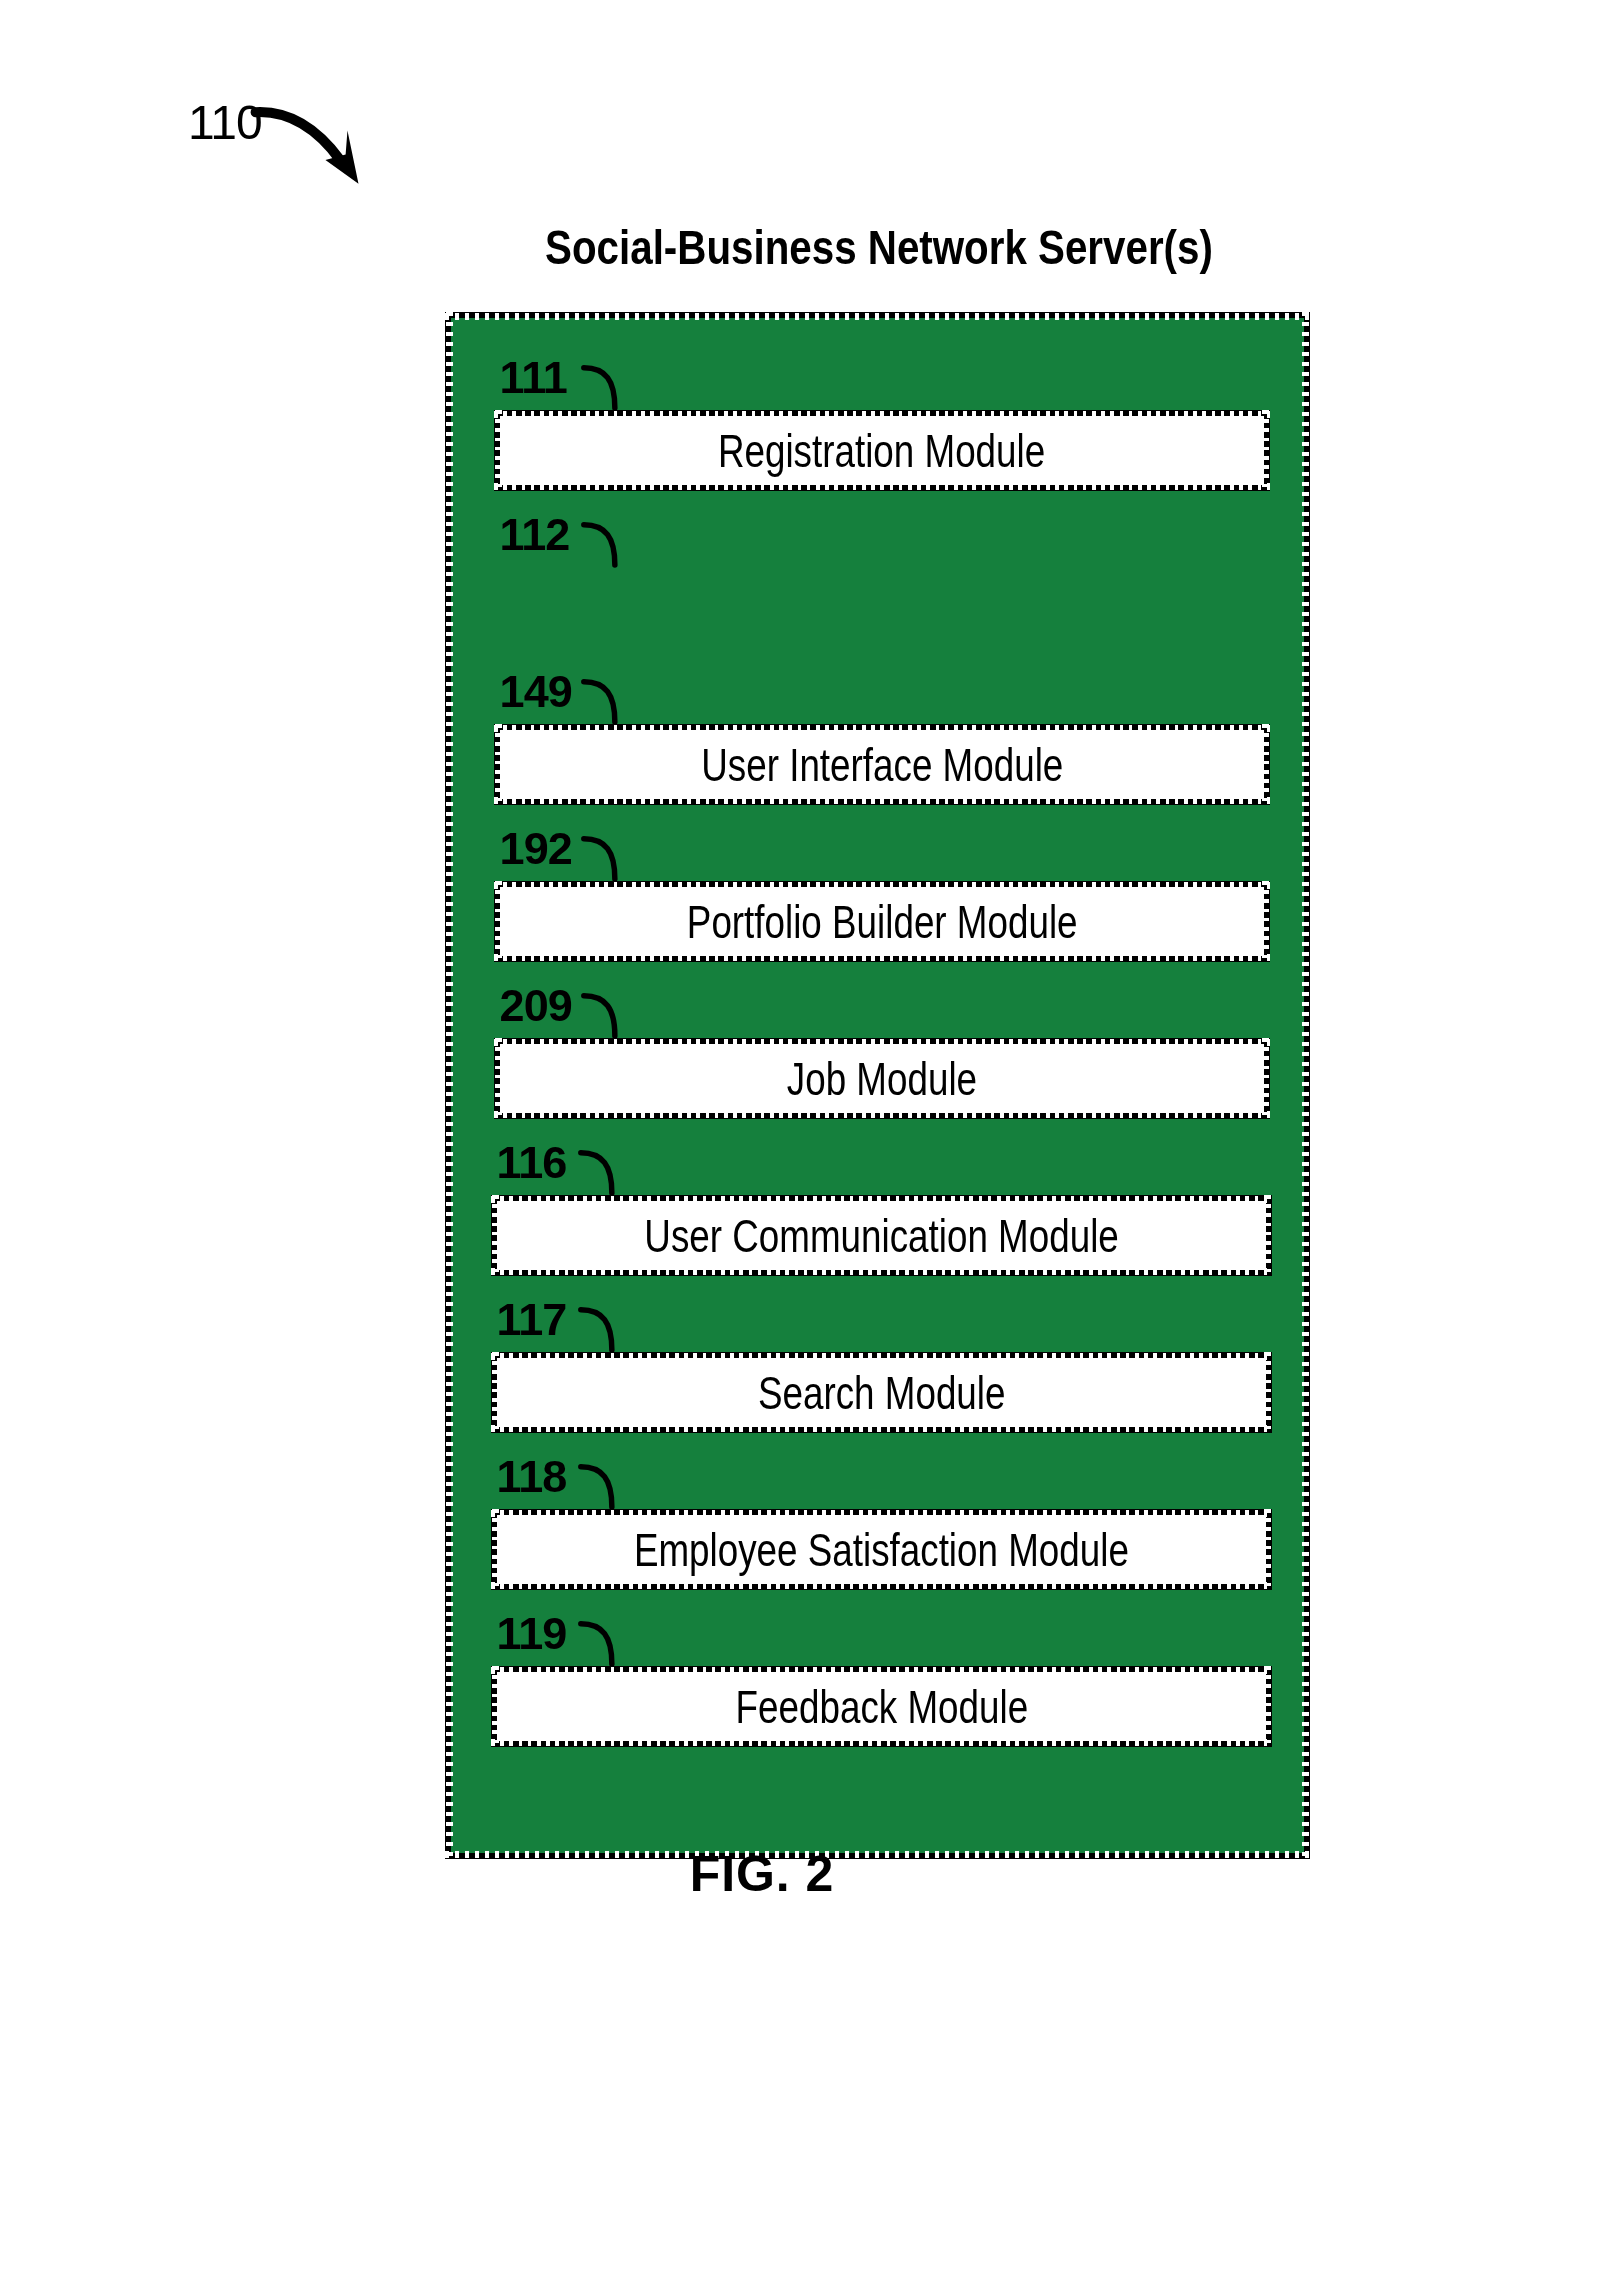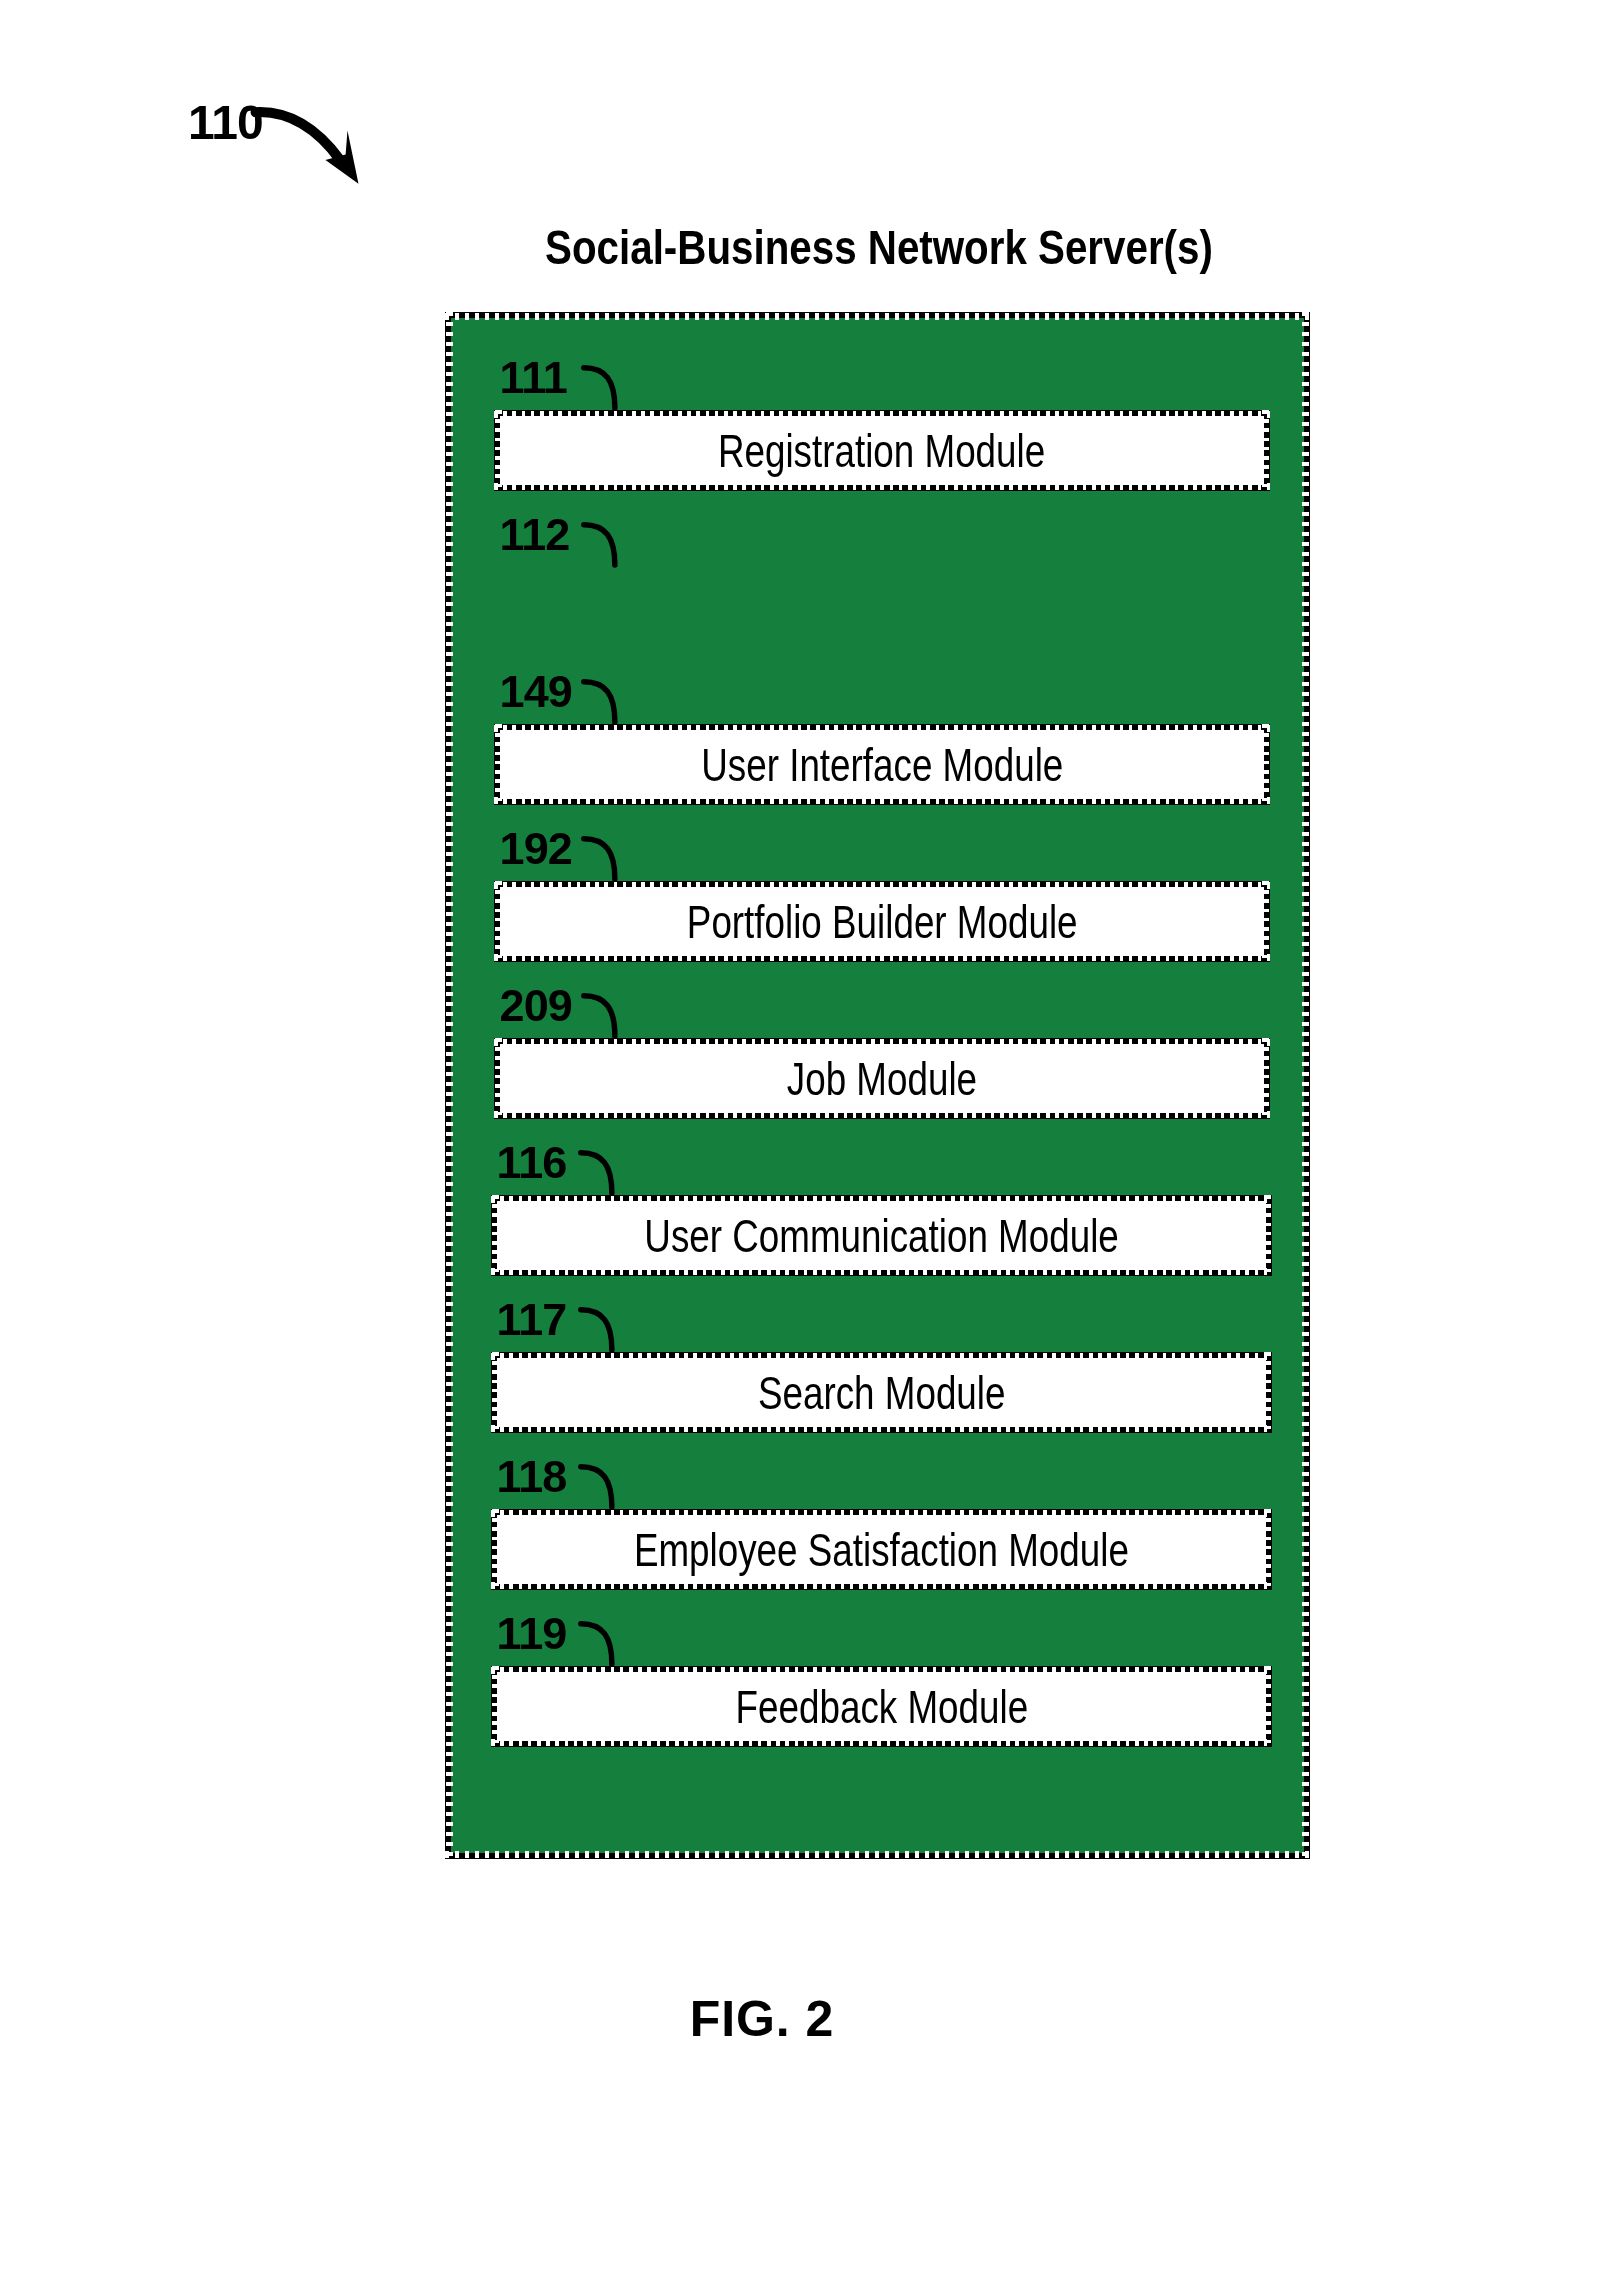--- a/index.html
+++ b/index.html
@@ -15,21 +15,21 @@
     color: #000000;
     overflow: hidden;
   }
 
   
   #fig-ref-110 {
     position: absolute;
     left: 188px;
     top: 99px;
     font-size: 48px;
-    font-weight: bold;
+    font-weight: normal;
     letter-spacing: -0.9px;
     line-height: 1;
   }
   #fig-ref-arrow {
     position: absolute;
     left: 250px;
     top: 103px;
     width: 138px;
     height: 101px;
   }
@@ -182,21 +182,21 @@
     white-space: nowrap;
     line-height: 1;
     position: relative;
     z-index: 2;
   }
 
   
   #figure-caption {
     position: absolute;
     left: 0;
-    top: 1990px;
+    top: 1845px;
     width: 1524px;
     text-align: center;
     font-size: 50px;
     font-weight: bold;
     letter-spacing: 0.9px;
   }
 </style>
 </head>
 <body>
 

